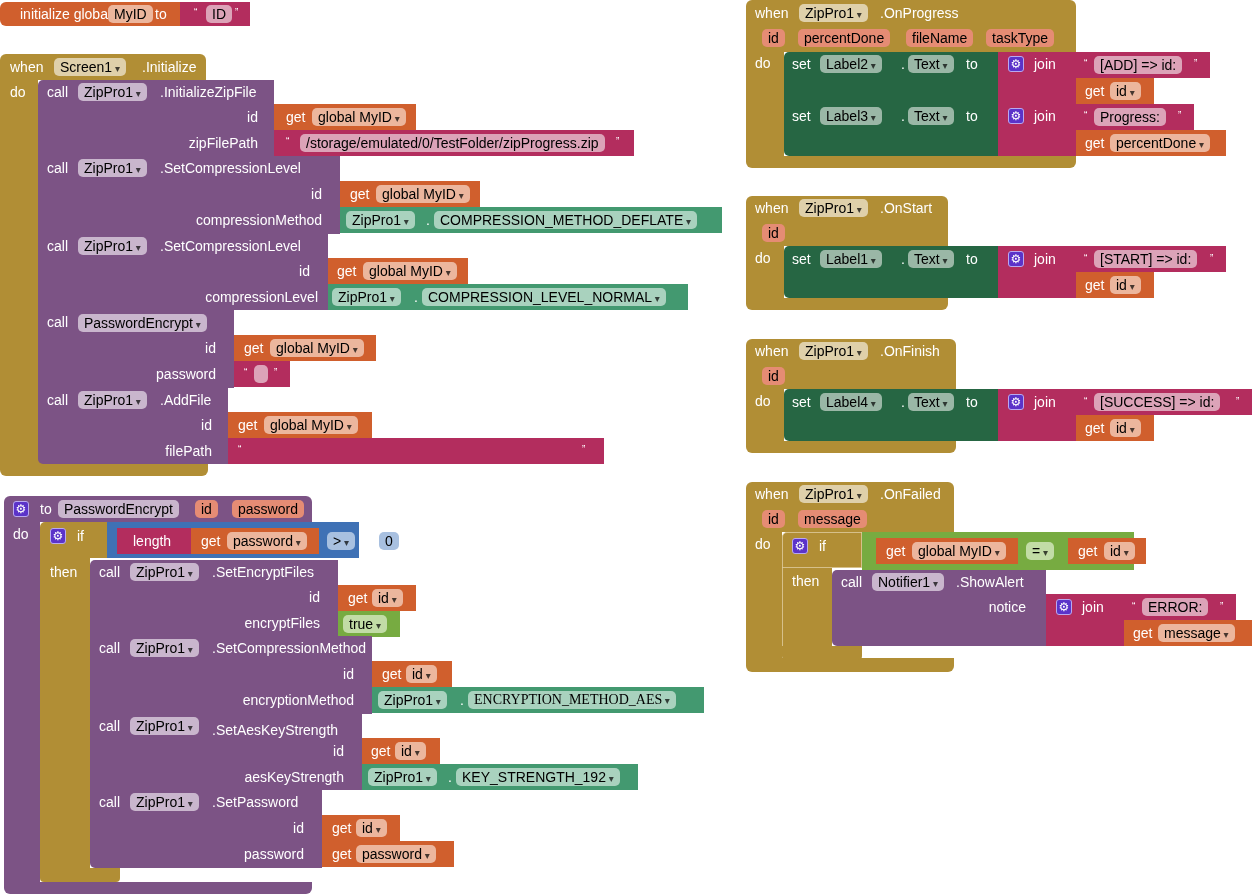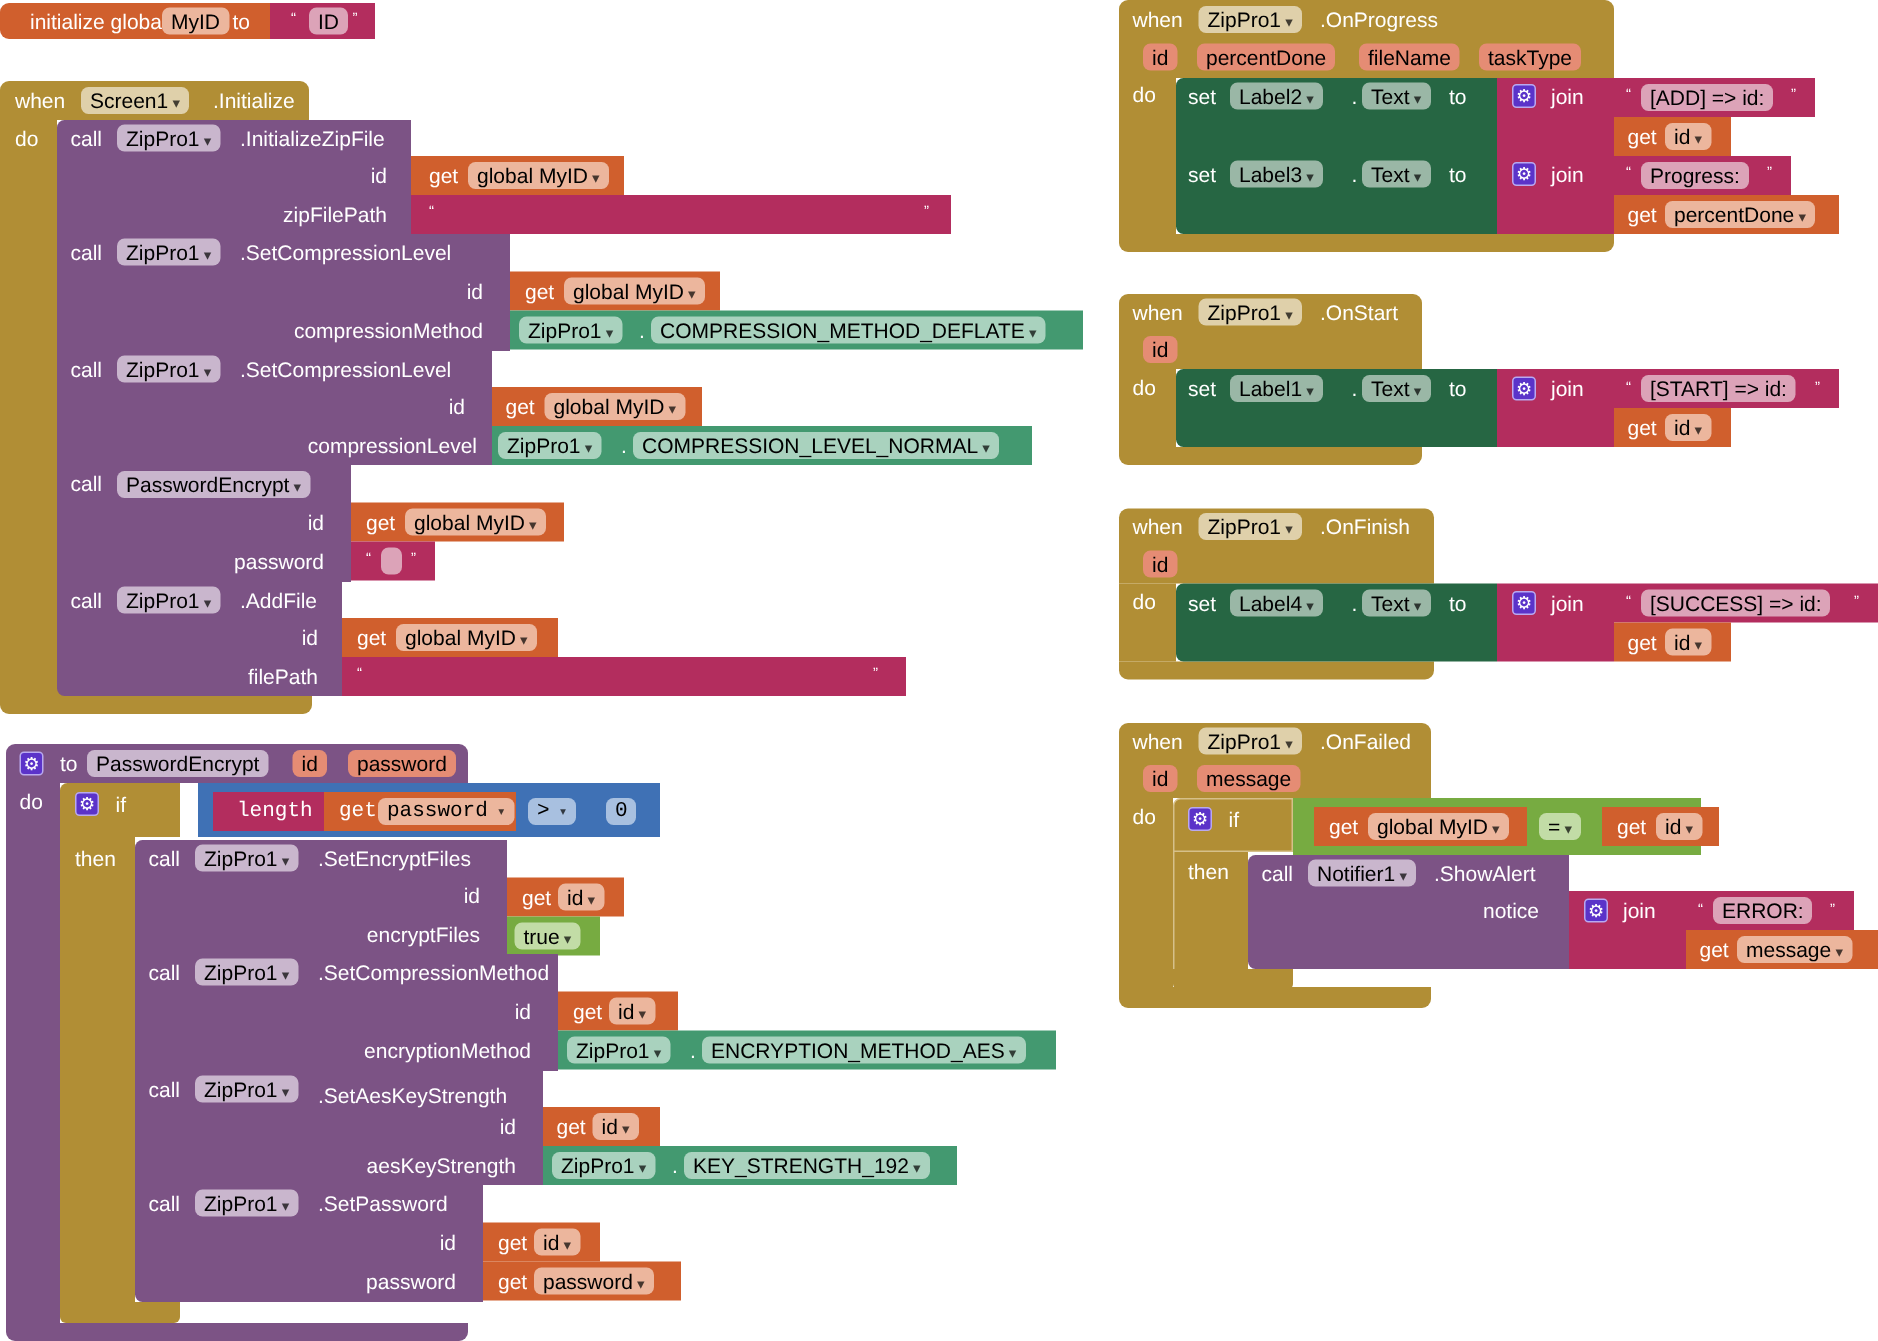--- a/index.html
+++ b/index.html
@@ -61,20 +61,21 @@
   <span class="t" style="left:122px;top:2px">.InitializeZipFile</span>
   <span class="t" style="right:16px;top:27px">id</span>
   <span class="t" style="right:16px;top:53px">zipFilePath</span>
 </div>
 <div class="b c-var" style="left:274px;top:104px;width:142px;height:26px;">
   <span class="t" style="left:12px;top:3px">get</span>
   <span class="field f-var dd" style="left:38px;top:4px;">global MyID</span>
 </div>
 <div class="b c-text" style="left:274px;top:130px;width:360px;height:26px;">
   <span class="q" style="left:12px;top:2px">“</span>
+  <span class="field f-text" style="left:26px;top:4px;">/storage/emulated/0/TestFolder/zipProgress.zip</span>
   <span class="q" style="left:342px;top:2px">”</span>
 </div>
 
 <div class="b c-proc" style="left:38px;top:156px;width:302px;height:78px;">
   <span class="t" style="left:9px;top:2px">call</span>
   <span class="field f-proc dd" style="left:40px;top:3px;">ZipPro1</span>
   <span class="t" style="left:122px;top:2px">.SetCompressionLevel</span>
   <span class="t" style="right:18px;top:28px">id</span>
   <span class="t" style="right:18px;top:54px">compressionMethod</span>
 </div>
@@ -149,21 +150,21 @@
 <div class="b c-proc" style="left:4px;top:882px;width:308px;height:12px;border-radius:0 0 6px 6px;"></div>
 
 <div class="b c-event" style="left:40px;top:522px;width:80px;height:36px;border-radius:5px 0 0 0;">
   <span class="gear" style="left:10px;top:6px">⚙</span>
   <span class="t" style="left:37px;top:4px">if</span>
 </div>
 <div class="b c-event" style="left:40px;top:558px;width:50px;height:314px;"></div>
 <span class="t" style="left:50px;top:562px">then</span>
 <div class="b c-event" style="left:40px;top:868px;width:80px;height:14px;border-radius:0 0 4px 4px;"></div>
 
-<div class="b c-math" style="left:132px;top:522px;width:308px;height:36px;font-family:Liberation Mono, monospace;">
+<div class="b c-math" style="left:107px;top:522px;width:252px;height:36px;">
   <div class="b c-text" style="left:10px;top:6px;width:84px;height:26px;">
     <span class="t" style="left:16px;top:3px">length</span>
   </div>
   <div class="b c-var" style="left:84px;top:6px;width:128px;height:26px;">
     <span class="t" style="left:10px;top:3px">get</span>
     <span class="field f-var dd" style="left:36px;top:4px;">password</span>
   </div>
   <span class="field f-math dd" style="left:220px;top:10px;">&gt;</span>
   <span class="field f-math" style="left:272px;top:10px;">0</span>
 </div>
@@ -190,21 +191,21 @@
   <span class="t" style="right:18px;top:28px">id</span>
   <span class="t" style="right:18px;top:54px">encryptionMethod</span>
 </div>
 <div class="b c-var" style="left:372px;top:661px;width:80px;height:26px;">
   <span class="t" style="left:10px;top:3px">get</span>
   <span class="field f-var dd" style="left:34px;top:4px;">id</span>
 </div>
 <div class="b c-comp" style="left:372px;top:687px;width:332px;height:26px;">
   <span class="field f-comp dd" style="left:6px;top:4px;">ZipPro1</span>
   <span class="t" style="left:88px;top:3px">.</span>
-  <span class="field f-comp dd" style="left:96px;top:4px;">ENCRYPTION_METHOD_AES</span>
+  <span class="field f-comp dd" style="left:96px;top:4px;font-family:Liberation Serif, serif;">ENCRYPTION_METHOD_AES</span>
 </div>
 
 <div class="b c-proc" style="left:90px;top:714px;width:272px;height:76px;">
   <span class="t" style="left:9px;top:2px">call</span>
   <span class="field f-proc dd" style="left:40px;top:3px;">ZipPro1</span>
   <span class="t" style="left:122px;top:6px">.SetAesKeyStrength</span>
   <span class="t" style="right:18px;top:27px">id</span>
   <span class="t" style="right:18px;top:53px">aesKeyStrength</span>
 </div>
 <div class="b c-var" style="left:362px;top:738px;width:78px;height:26px;">

